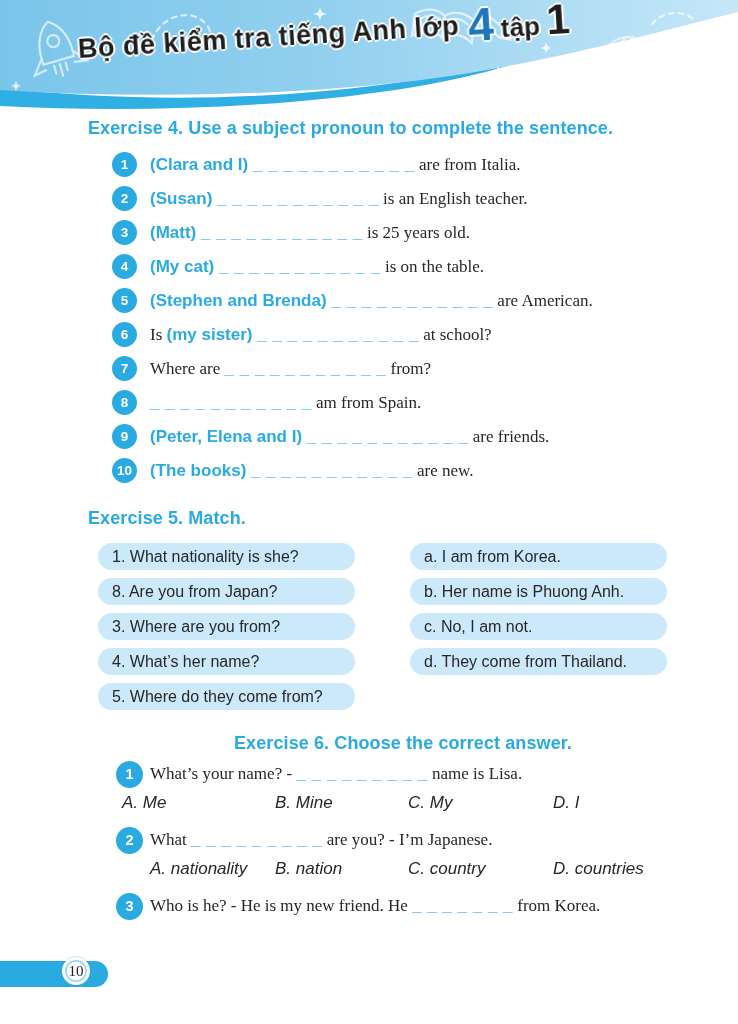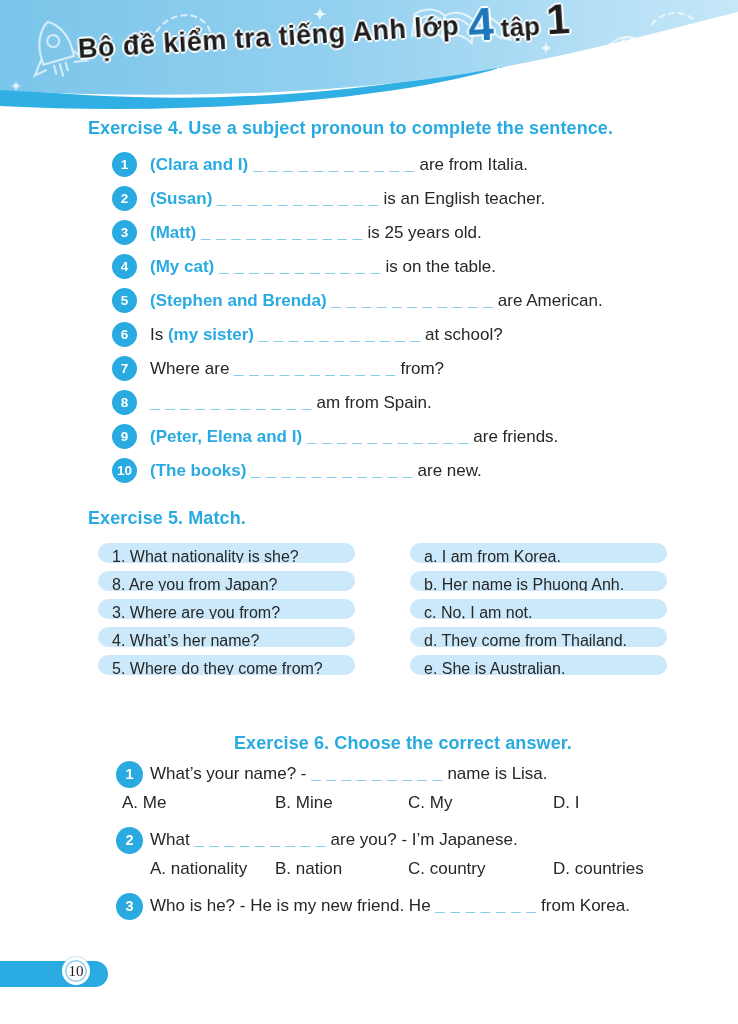--- a/index.html
+++ b/index.html
@@ -32,40 +32,40 @@
   .ex-title{color:var(--blue);font-weight:bold;font-size:18px;letter-spacing:.1px;}
 
   
   .ex4{position:absolute;left:88px;top:118px;width:620px;}
   .ex4 .ex-list{margin-top:13px;}
   .ex-item{display:flex;align-items:center;height:25px;margin-bottom:9px;padding-left:24px;white-space:nowrap;}
   .num-badge{display:inline-flex;flex:none;align-items:center;justify-content:center;
     width:25px;height:25px;border-radius:50%;background:var(--blue);
     color:#fff;font-weight:bold;font-size:13.5px;margin-right:13px;}
   .sentence{font-size:17px;white-space:nowrap;}
-  .seg-black{color:var(--ink);}
+  .seg-black{color:var(--ink);font-family:Liberation Serif, serif;}
   .seg-blue{color:var(--blue);font-weight:bold;}
   .seg-blank{color:var(--blank);font-weight:bold;letter-spacing:.5px;}
 
   
   .ex5{position:absolute;left:88px;top:508px;width:620px;}
   .ex5 .match-list{margin-top:14px;}
   .match-row{display:flex;margin-bottom:8px;}
-  .pill{height:20px;line-height:27px;border-radius:14px;background:var(--pill);
+  .pill{height:27px;line-height:27px;border-radius:14px;background:var(--pill);
     font-size:16px;color:var(--ink);padding-left:14px;white-space:nowrap;overflow:hidden;}
   .pill-left{width:257px;margin-left:10px;}
   .pill-right{width:257px;margin-left:55px;}
 
   
   .ex6{position:absolute;left:88px;top:733px;width:630px;text-align:center;}
   .ex6 .mcq-list{margin-top:6px;}
   .mcq-line{display:flex;align-items:center;height:28px;margin-bottom:5px;padding-left:28px;white-space:nowrap;}
   .num-badge-lg{width:27px;height:27px;font-size:14.5px;margin-right:7px;}
   .options-row{position:relative;height:24px;margin-bottom:9px;font-size:17px;}
-  .opt{position:absolute;top:0;white-space:nowrap;color:var(--ink);}
+  .opt{position:absolute;top:0;white-space:nowrap;color:var(--ink);font-style:italic;}
   .opt-a{left:34px;} .opt-b{left:187px;} .opt-c{left:320px;} .opt-d{left:465px;}
   .options-row.indent .opt-a{left:62px;}
 
   
   .page-tab{position:absolute;left:0;top:961px;width:108px;height:26px;
     background:var(--blue);border-radius:0 13px 13px 0;}
   .page-tab .pn-circle{position:absolute;left:62px;top:-4px;width:28px;height:28px;
     background:#fff;border:3px solid #fff;border-radius:50%;
     box-shadow:inset 0 0 0 1.5px #8ECDEF, 0 0 0 1px rgba(41,171,226,.25);
     display:flex;align-items:center;justify-content:center;
@@ -189,21 +189,20 @@
         <div class="match-row">
     <span class="pill pill-left">3. Where are you from?</span>
     <span class="pill pill-right">c. No, I am not.</span>
   </div>
         <div class="match-row">
     <span class="pill pill-left">4. What’s her name?</span>
     <span class="pill pill-right">d. They come from Thailand.</span>
   </div>
         <div class="match-row">
     <span class="pill pill-left">5. Where do they come from?</span>
-    <span class="pill pill-right">e. She is Australian.</span>
   </div>
       </div>
   </div>
 
   <div class="ex6">
     <div class="ex-title">Exercise 6. Choose the correct answer.</div>
     <div class="mcq-list">
         <div class="mcq">
     <div class="mcq-line">
       <span class="num-badge num-badge-lg">1</span>

